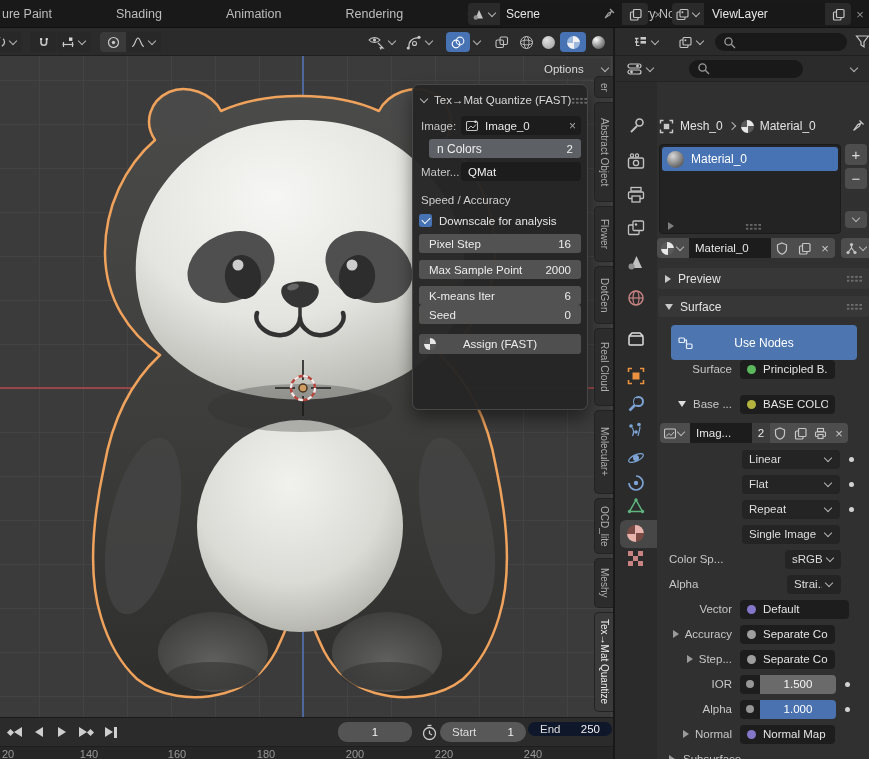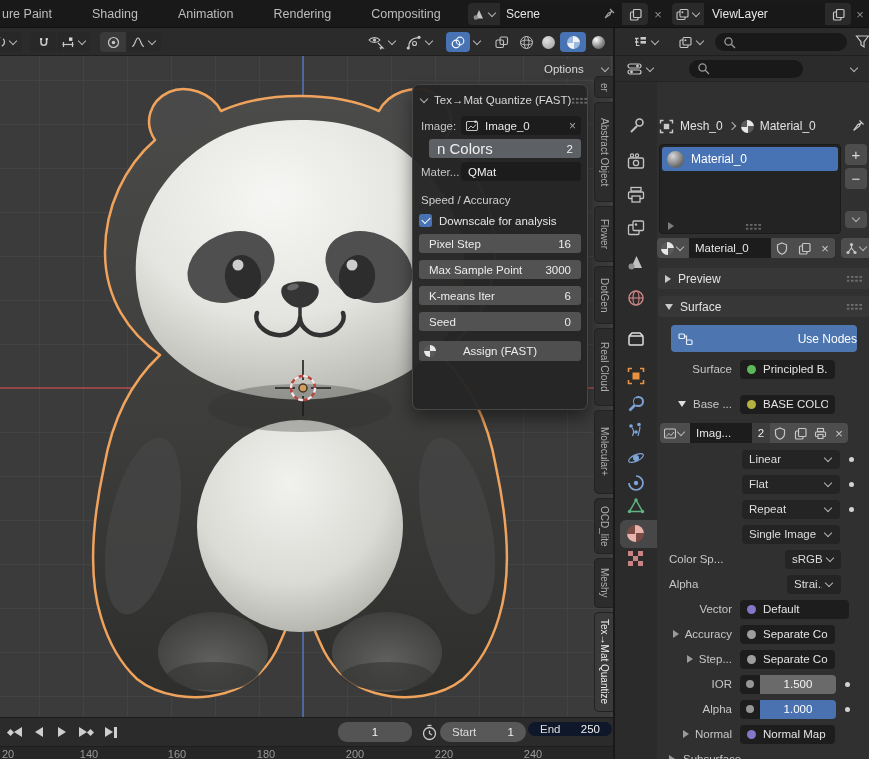--- a/index.html
+++ b/index.html
@@ -17,21 +17,21 @@
 .gbtn{background:#4d4d4d;display:flex;align-items:center;justify-content:center;color:#e8e8e8}
 .r4{border-radius:4px}
 .sock{background:#1d1d1d;border-radius:4px;height:19px;display:flex;align-items:center;padding:0 7px;font-size:11.5px;color:#e3e3e3}
 .sdot{width:9px;height:9px;border-radius:50%;margin-right:7px;flex:none}
 .kdot{width:5px;height:5px;border-radius:50%;background:#d2d2d2;margin-left:9px;flex:none}
 .lbl{color:#c6c6c6;font-size:11.5px;text-align:right;white-space:nowrap}
 .prow{position:absolute;left:0;width:214px;height:20px;display:flex;align-items:center}
 .drop{background:#242424;border-radius:4px;height:19px;display:flex;align-items:center;padding:0 7px;font-size:11.5px;color:#dedede}
 .msphere{border-radius:50%;background:conic-gradient(#e8e8e8 0 90deg,#5a5a5a 90deg 180deg,#e8e8e8 180deg 270deg,#5a5a5a 270deg 360deg);flex:none}
 .sphthumb{border-radius:50%;background:radial-gradient(circle at 35% 30%,#d8d8d8,#777 60%,#3c3c3c);flex:none}
-.tbtab{color:#bdbdbd;padding:0 20px;line-height:28px;font-size:12.5px;white-space:nowrap}
+.tbtab{color:#bdbdbd;padding:0 32px;line-height:28px;font-size:12.5px;white-space:nowrap}
 .vtab{writing-mode:vertical-rl;background:#2c2c2c;color:#aeaeae;border:1px solid #222;border-right:none;border-radius:5px 0 0 5px;font-size:10px;display:flex;align-items:center;justify-content:center;padding:4px 2px;white-space:nowrap;overflow:hidden}
 .vtab.active{background:#3a3a3a;color:#ececec}
 .hbtn{background:#282828;border-radius:4px;height:20px;display:flex;align-items:center;justify-content:center}
 .t-l{width:0;height:0;border-right:8px solid #cfcfcf;border-top:5.5px solid transparent;border-bottom:5.5px solid transparent}
 .t-r{width:0;height:0;border-left:8px solid #cfcfcf;border-top:5.5px solid transparent;border-bottom:5.5px solid transparent}
 .dia{width:6px;height:6px;background:#cfcfcf;transform:rotate(45deg);flex:none}
 .vbar{width:2.5px;height:11px;background:#cfcfcf;flex:none}
 .cbx{width:13px;height:13px;background:#4772b3;border-radius:2.5px;display:flex;align-items:center;justify-content:center;flex:none}
 .cbx::after{content:"";width:7px;height:4px;border-left:1.8px solid #fff;border-bottom:1.8px solid #fff;transform:rotate(-45deg);margin-bottom:2px}
 .tslider{background:#525252;border-radius:3px;height:19px;display:flex;align-items:center;padding:0 10px;font-size:11.5px;color:#ececec}
@@ -326,47 +326,47 @@
                 <rect x="0.5" y="1.5" width="11" height="9" rx="1.2" stroke="#c4c4c4" fill="none" stroke-width="1.1"></rect>
                 <path d="M2 9 l3-3 2 2 3-3.5" stroke="#c4c4c4" fill="none" stroke-width="1"></path>
                 <circle cx="9.5" cy="1.8" r="1.3" fill="#d8d8d8"></circle>
               </svg>
             </span>
           <span style="margin-left:6px;font-size:11.5px;flex:1">Image_0</span>
           <span style="color:#a5a5a5;font-size:12px">×</span>
         </div>
       </div>
       <div class="flex" style="margin-top:4px;margin-left:10px;height:19px;background:#5d6065;border-radius:3px;padding:0 8px">
-        <span style="font-size:15px;color:#efefef;flex:1">n Colors</span>
+        <span style="font-size:12px;color:#efefef;flex:1">n Colors</span>
         <span style="font-size:11.5px;color:#efefef">2</span>
       </div>
       <div class="flex" style="margin-top:4px;height:19px">
         <span class="lbl" style="width:42px;text-align:left;padding-left:2px">Mater...</span>
         <div class="pill" style="flex:1;height:19px;padding:0 7px">
           <span style="font-size:11.5px;color:#f0f0f0">QMat</span>
         </div>
       </div>
       <div style="margin-top:13px;padding-left:2px;font-size:11.5px;color:#cfcfcf">Speed / Accuracy</div>
       <div class="flex" style="margin-top:8px">
         <span class="cbx"></span>
         <span style="margin-left:7px;font-size:11.5px;color:#e6e6e6">Downscale for analysis</span>
       </div>
       <div class="tslider" style="margin-top:7px">
         <span>Pixel Step</span>
           <span style="margin-left:auto">16</span>
       </div>
       <div class="tslider" style="margin-top:7px">
         <span>Max Sample Point</span>
-          <span style="margin-left:auto">3000</span>
+          <span style="margin-left:auto">2000</span>
       </div>
       <div class="tslider" style="margin-top:7px">
         <span>K-means Iter</span>
           <span style="margin-left:auto">6</span>
       </div>
-      <div class="tslider" style="margin-top:7px">
+      <div class="tslider" style="">
         <span>Seed</span>
           <span style="margin-left:auto">0</span>
       </div>
       <div class="flex" style="margin-top:10px;height:20px;background:#4f4f4f;border-radius:3px;padding:0 5px">
         <span class="msphere" style="width:12px;height:12px"></span>
         <span style="flex:1;text-align:center;font-size:11.5px;color:#ececec;margin-right:12px">Assign (FAST)</span>
       </div>
     </div>
 
     <div class="abs" style="right:0;top:20px;width:19px;display:flex;flex-direction:column;gap:4px;align-items:flex-end">
@@ -641,21 +641,21 @@
         <span class="tri-r" style="border-left-color:#c9c9c9"></span>
         <span style="margin-left:7px">Preview</span>
         <span class="grip" style="margin-left:auto"></span>
       </div>
       <div class="secthead" style="top:214px">
         <span class="tri-d"></span>
         <span style="margin-left:7px">Surface</span>
         <span class="grip" style="margin-left:auto"></span>
       </div>
 
-      <div class="abs flex" style="left:14px;top:243px;width:186px;height:27px;background:#4d76b0;border-radius:4px;justify-content:flex-end">
+      <div class="abs flex" style="left:14px;top:243px;width:186px;height:35px;background:#4d76b0;border-radius:4px;justify-content:center">
         <span style="position:absolute;left:7px">
             <svg width="15" height="14">
               <rect x="1" y="2" width="5.5" height="4.5" rx="1" stroke="#e8eefb" fill="none" stroke-width="1.2"></rect>
               <rect x="8.5" y="8" width="5.5" height="4.5" rx="1" stroke="#e8eefb" fill="none" stroke-width="1.2"></rect>
               <path d="M6.5 4.2 H8.5 V8" stroke="#e8eefb" fill="none" stroke-width="1.2"></path>
             </svg>
           </span>
         <span style="font-size:12px;color:#fff">Use Nodes</span>
       </div>
 

